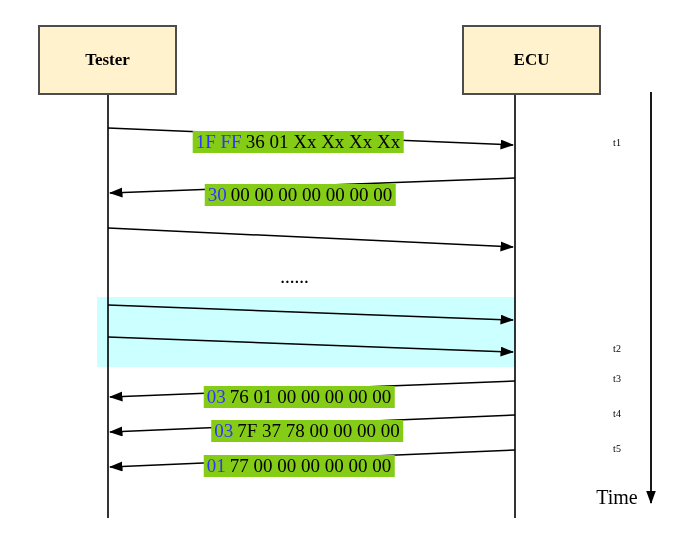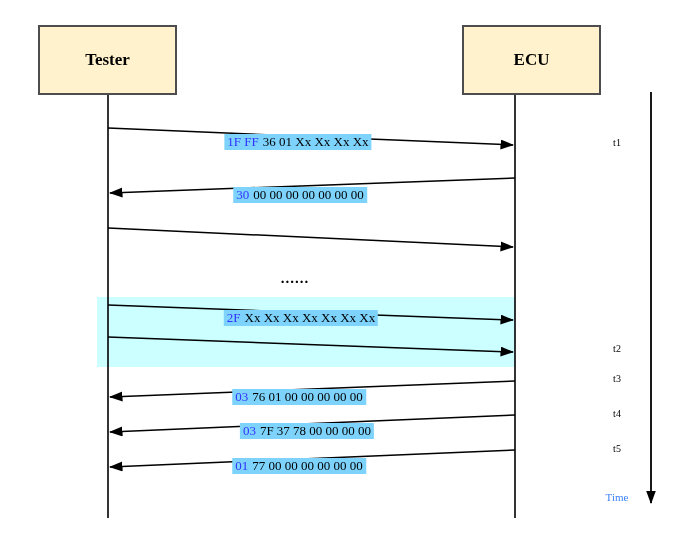--- a/index.html
+++ b/index.html
@@ -20,35 +20,35 @@
     position:absolute;top:25px;width:139px;height:70px;
     background:#FFF2CC;border:2px solid #4D4D4D;
     display:flex;align-items:center;justify-content:center;
     font-size:17px;font-weight:bold;color:#000;z-index:4;
     box-sizing:border-box;
   }
   .actor.tester{left:38px;}
   .actor.ecu{left:462px;}
   .msg{
     position:absolute;transform:translate(-50%,-50%);
-    white-space:nowrap;background:#7dd3fc;padding:0 3px;
-    font-size:13px;color:#000;z-index:3;
+    white-space:nowrap;background:#84cc16;padding:0 3px;
+    font-size:19px;color:#000;z-index:3;
   }
   .msg .pfx{color:#3333FF;margin-right:4px;}
   .dots{
     position:absolute;transform:translate(-50%,-50%);
     font-size:15px;font-weight:bold;letter-spacing:1px;color:#000;z-index:3;
   }
   .tlabel{
     position:absolute;transform:translate(-50%,-50%);
     font-size:10px;color:#000;z-index:3;white-space:nowrap;
   }
   .time-axis-label{
     position:absolute;transform:translate(-50%,-50%);
-    left:617px;top:497px;font-size:11px;color:#3b82f6;z-index:3;white-space:nowrap;
+    left:617px;top:497px;font-size:20px;color:#000000;z-index:3;white-space:nowrap;
   }
   .watermark{
     position:absolute;left:487px;top:496px;z-index:5;
     display:flex;align-items:center;gap:4px;
     color:#C8C8C8;font-size:19px;white-space:nowrap;
   }
   .watermark .logo{
     width:24px;height:24px;border:2px dashed #C8C8C8;border-radius:50%;
     box-sizing:border-box;flex:0 0 auto;
   }
@@ -91,23 +91,20 @@
 
   <div class="msg" style="left:298px;top:142px;">
     <span class="pfx">1F FF</span><span>36 01 Xx Xx Xx Xx</span>
   </div>
   <div class="msg" style="left:300px;top:195px;text-align:right;">
     <span class="pfx">30</span><span>00 00 00 00 00 00 00</span>
   </div>
 
   <div class="dots" style="left:295px;top:278px;">......</div>
 
-  <div class="msg" style="left:301px;top:318px;">
-    <span class="pfx">2F</span><span>Xx Xx Xx Xx Xx Xx Xx</span>
-  </div>
   <div class="msg" style="left:299px;top:397px;">
     <span class="pfx">03</span><span>76 01 00 00 00 00 00</span>
   </div>
   <div class="msg" style="left:299px;top:431px;margin-left:8px;">
     <span class="pfx">03</span><span>7F 37 78 00 00 00 00</span>
   </div>
   <div class="msg" style="left:299px;top:466px;">
     <span class="pfx">01</span><span>77 00 00 00 00 00 00</span>
   </div>
 

